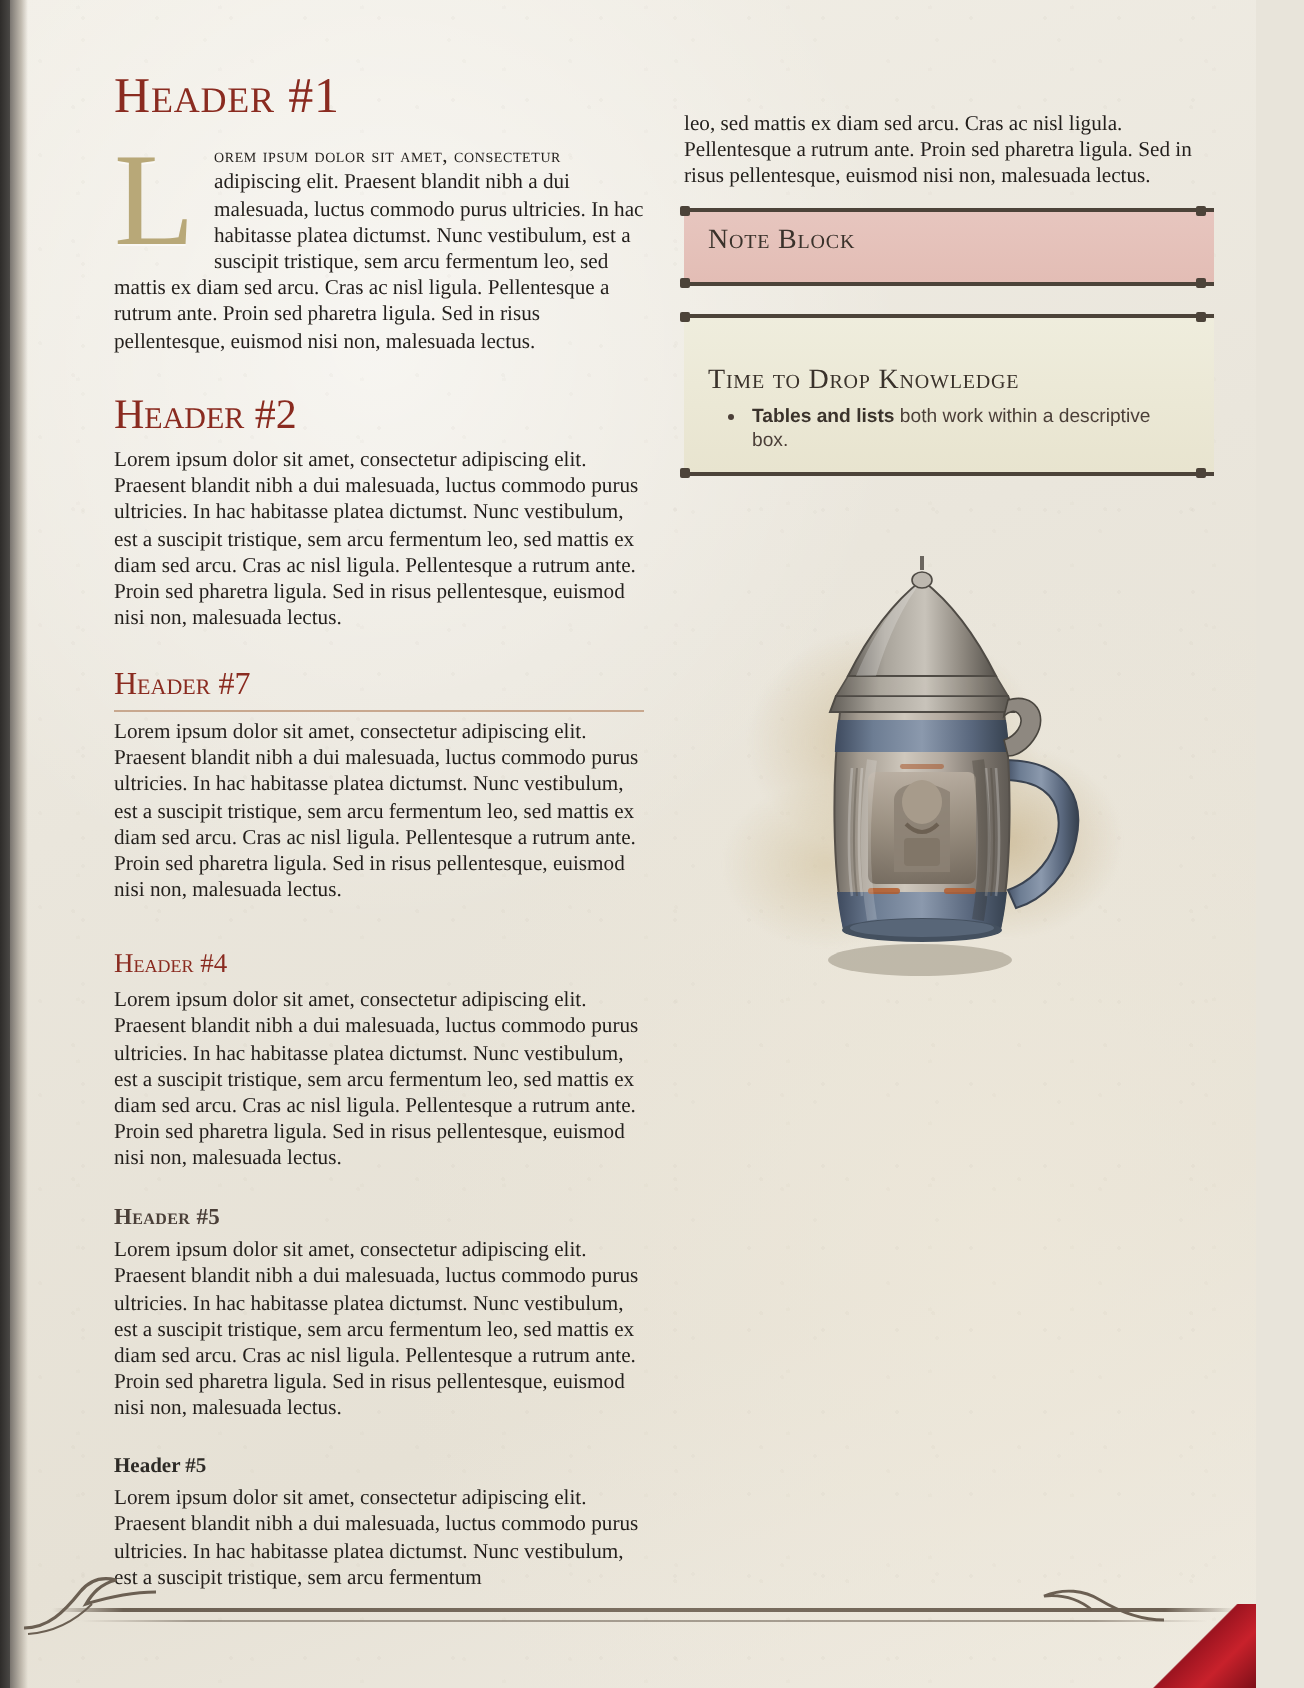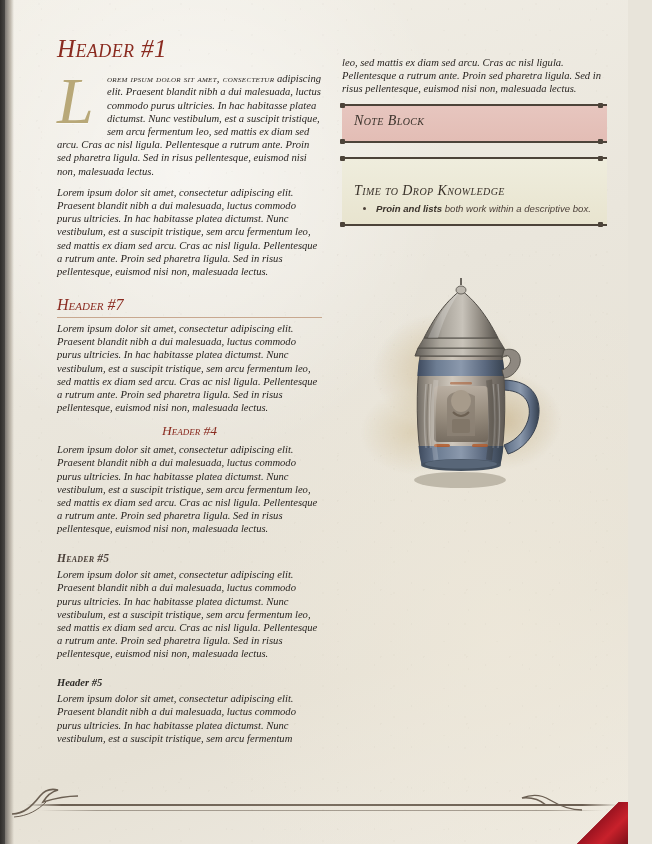--- a/index.html
+++ b/index.html
@@ -16,21 +16,20 @@
 
   #page {
     position: relative;
     width: 628px;
     height: 844px;
     background:
       radial-gradient(ellipse 60% 50% at 30% 20%, rgba(255,255,255,0.55), rgba(255,255,255,0) 70%),
       radial-gradient(ellipse 70% 60% at 80% 75%, rgba(238,232,218,0.8), rgba(238,232,218,0) 70%),
       linear-gradient(160deg, #f2efe7 0%, #eae6dc 40%, #e6e1d5 75%, #efebe2 100%);
     box-sizing: border-box;
-    font-style: italic;
   }
 
   
   #grain {
     position: absolute;
     inset: 0;
     pointer-events: none;
     opacity: 0.30;
     background-image:
       radial-gradient(circle at 12% 22%, rgba(160,150,130,0.18) 0 1px, transparent 1px),
@@ -144,23 +143,22 @@
     padding-bottom: 3px;
     border-bottom: 1px solid #c8a88f;
     font-weight: normal;
   }
   .h4 {
     font-family: "Liberation Serif", serif;
     font-variant: small-caps;
     color: #8a2b20;
     font-size: 13.5px;
     line-height: 1.1;
-    margin: 10px 0 4px 0;
-    font-weight: normal;
-    text-align: center;
+    margin: 23px 0 4px 0;
+    font-weight: normal;
   }
   .h5 {
     font-family: "Liberation Serif", serif;
     font-variant: small-caps;
     color: #4a3f38;
     font-size: 11.5px;
     line-height: 1.1;
     margin: 16px 0 4px 0;
     font-weight: bold;
     letter-spacing: 0.2px;
@@ -330,20 +328,21 @@
 
     <h1 class="h1">Header #1</h1>
 
     <div class="intro">
       <span class="dropcap">
         <span class="dropcap-glyph">L</span>
       </span>
       <p class="body"><span class="smallcaps-lead">orem ipsum dolor sit amet, consectetur</span><span> adipiscing elit. Praesent blandit nibh a dui malesuada, luctus commodo purus ultricies. In hac habitasse platea dictumst. Nunc vestibulum, est a suscipit tristique, sem arcu fermentum leo, sed mattis ex diam sed arcu. Cras ac nisl ligula. Pellentesque a rutrum ante. Proin sed pharetra ligula. Sed in risus pellentesque, euismod nisi non, malesuada lectus.</span></p>
     </div>
 
+    <h2 class="h2">Header #2</h2>
     <p class="body">Lorem ipsum dolor sit amet, consectetur adipiscing elit. Praesent blandit nibh a dui malesuada, luctus commodo purus ultricies. In hac habitasse platea dictumst. Nunc vestibulum, est a suscipit tristique, sem arcu fermentum leo, sed mattis ex diam sed arcu. Cras ac nisl ligula. Pellentesque a rutrum ante. Proin sed pharetra ligula. Sed in risus pellentesque, euismod nisi non, malesuada lectus.</p>
 
     <h3 class="h3">Header #7</h3>
     <p class="body">Lorem ipsum dolor sit amet, consectetur adipiscing elit. Praesent blandit nibh a dui malesuada, luctus commodo purus ultricies. In hac habitasse platea dictumst. Nunc vestibulum, est a suscipit tristique, sem arcu fermentum leo, sed mattis ex diam sed arcu. Cras ac nisl ligula. Pellentesque a rutrum ante. Proin sed pharetra ligula. Sed in risus pellentesque, euismod nisi non, malesuada lectus.</p>
 
     <h4 class="h4">Header #4</h4>
     <p class="body">Lorem ipsum dolor sit amet, consectetur adipiscing elit. Praesent blandit nibh a dui malesuada, luctus commodo purus ultricies. In hac habitasse platea dictumst. Nunc vestibulum, est a suscipit tristique, sem arcu fermentum leo, sed mattis ex diam sed arcu. Cras ac nisl ligula. Pellentesque a rutrum ante. Proin sed pharetra ligula. Sed in risus pellentesque, euismod nisi non, malesuada lectus.</p>
 
     <h5 class="h5">Header #5</h5>
     <p class="body">Lorem ipsum dolor sit amet, consectetur adipiscing elit. Praesent blandit nibh a dui malesuada, luctus commodo purus ultricies. In hac habitasse platea dictumst. Nunc vestibulum, est a suscipit tristique, sem arcu fermentum leo, sed mattis ex diam sed arcu. Cras ac nisl ligula. Pellentesque a rutrum ante. Proin sed pharetra ligula. Sed in risus pellentesque, euismod nisi non, malesuada lectus.</p>
@@ -356,21 +355,21 @@
 
     <p class="body">leo, sed mattis ex diam sed arcu. Cras ac nisl ligula. Pellentesque a rutrum ante. Proin sed pharetra ligula. Sed in risus pellentesque, euismod nisi non, malesuada lectus.</p>
 
     <div class="note-block">
       <div class="note-title">Note Block</div>
     </div>
 
     <div class="desc-block">
       <div class="desc-title">Time to Drop Knowledge</div>
       <ul class="desc-list">
-        <li><b>Proin and lists</b><span> both work within a descriptive box.</span></li>
+        <li><b>Tables and lists</b><span> both work within a descriptive box.</span></li>
       </ul>
     </div>
   </div>
 
   <div id="illus">
     <div class="splotch"></div>
     <svg width="250" height="250" viewBox="0 0 250 250">
       <defs>
         <linearGradient id="bodyGrad" x1="0" y1="0" x2="1" y2="0">
           <stop offset="0%" stop-color="#6f6a63"></stop>

